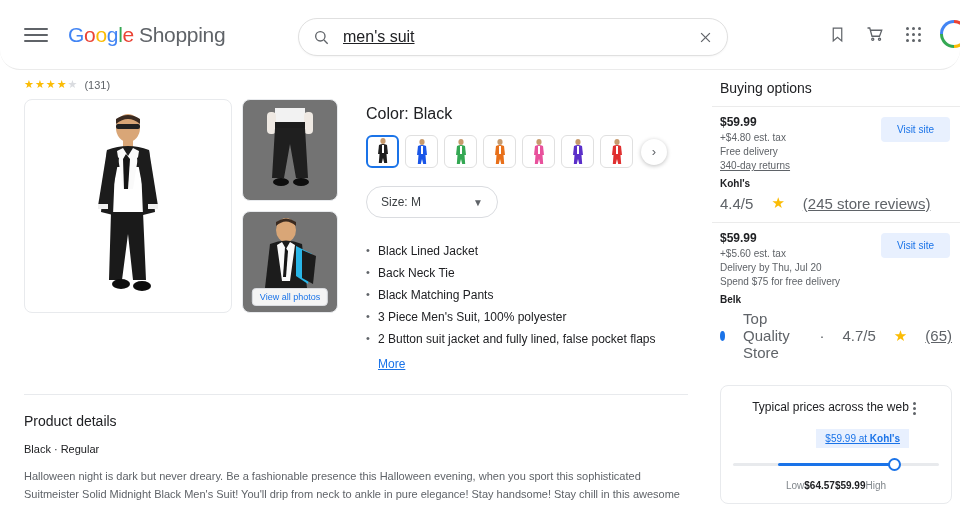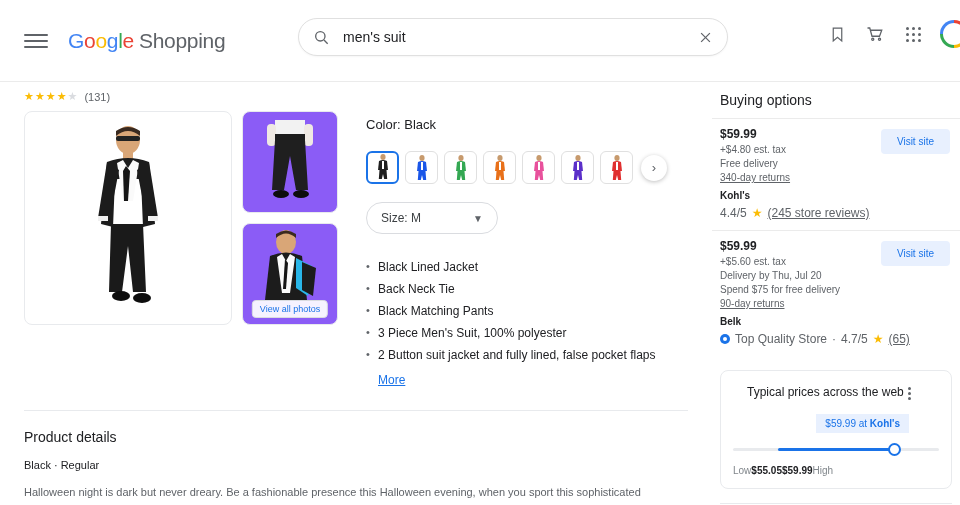--- a/index.html
+++ b/index.html
@@ -6,26 +6,27 @@
   html, body {
     width: 960px; height: 505px;
     font-family: "Liberation Sans", sans-serif;
     background: #ffffff;
     overflow: hidden;
     color: #202124;
   }
 
   
   .header {
-    height: 82px;
+    height: 70px;
     display: flex;
     align-items: center;
     padding: 0 16px;
     border-bottom: 1px solid #ebebeb;
     position: relative;
+    border-radius: 20px;
   }
   .hamburger {
     width: 24px; height: 24px;
     display: flex; flex-direction: column; justify-content: center; gap: 4px;
     margin-left: 8px; margin-right: 20px;
     cursor: pointer;
   }
   .hamburger span { display:block; height: 2px; background: #5f6368; border-radius: 1px; }
 
   .brand { font-size: 21px; letter-spacing: -0.3px; white-space: nowrap; }
@@ -39,21 +40,21 @@
     border: 1px solid #e0e0e0; border-radius: 22px;
     display: flex; align-items: center;
     padding: 0 14px;
     background: #fff;
     box-shadow: 0 1px 2px rgba(0,0,0,0.04);
   }
   .searchbar .s-icon { margin-right: 14px; display:flex; }
   .searchbar input {
     flex: 1; border: none; outline: none;
     font-family: "Liberation Sans", sans-serif;
-    font-size: 14px; color: #202124; background: transparent;
+    font-size: 16px; color: #202124; background: transparent; text-decoration: underline;
   }
   .searchbar .clear { cursor: pointer; display:flex; padding-left:8px; }
 
   .header-icons {
     position: absolute; right: 8px; top: 20px;
     display: flex; align-items: center; gap: 16px;
   }
   .hicon { width: 22px; height: 22px; display:flex; align-items:center; justify-content:center; cursor:pointer; }
   .apps-grid { display:grid; grid-template-columns: repeat(3, 3px); grid-template-rows: repeat(3, 3px); gap: 3px; }
   .apps-grid i { background:#5f6368; border-radius:50%; width:3px; height:3px; display:block; }
@@ -83,34 +84,34 @@
     width: 208px; height: 214px;
     border: 1px solid #e8eaed; border-radius: 8px;
     display:flex; align-items:center; justify-content:center;
     background:#fff; cursor:pointer;
   }
   .thumbs { display:flex; flex-direction: column; gap: 10px; }
   .thumb {
     width: 96px; height: 102px;
     border: 1px solid #e8eaed; border-radius: 8px;
     display:flex; align-items:center; justify-content:center;
-    position: relative; background:#8b5cf6; cursor:pointer;
+    position: relative; background:#737373; cursor:pointer;
     overflow: hidden;
   }
   .view-all {
     position: absolute; bottom: 6px; left: 50%; transform: translateX(-50%);
     background: rgba(255,255,255,0.92);
     border: 1px solid #dadce0; border-radius: 4px;
     font-size: 9px; color: #1a73e8; padding: 3px 7px; white-space: nowrap;
     cursor: pointer;
   }
 
   
   .options { margin-left: 18px; padding-top: 6px; flex: 1; }
-  .color-label { font-size: 13px; color: #202124; margin-bottom: 19px; }
+  .color-label { font-size: 16px; color: #202124; margin-bottom: 12px; }
   .swatches { display: flex; align-items: center; gap: 6px; position: relative; }
   .swatch {
     width: 33px; height: 33px; border-radius: 6px;
     border: 1px solid #e0e0e0; background:#fff;
     display:flex; align-items:flex-end; justify-content:center;
     cursor: pointer; padding-bottom: 2px;
   }
   .swatch.selected { border: 2px solid #1a73e8; }
   .next-arrow {
     width: 26px; height: 26px; border-radius: 50%;
@@ -148,60 +149,60 @@
   .offer {
     padding: 8px 8px 10px 8px;
     border-top: 1px solid #ebebeb;
     position: relative;
   }
   .offer:first-of-type { border-top: 1px solid #ebebeb; }
   .price { font-size: 12px; font-weight: bold; color: #202124; }
   .offer-line { font-size: 10px; color: #5f6368; margin-top: 3px; }
   .offer-line.ul { text-decoration: underline; }
   .merchant { font-size: 10px; font-weight: bold; color: #202124; margin-top: 7px; }
-  .merchant-rating { font-size: 12px; color: #5f6368; margin-top: 5px; display:flex; align-items:center; gap:5px; }
+  .merchant-rating { font-size: 15px; color: #5f6368; margin-top: 5px; display:flex; align-items:center; gap:18px; }
   .merchant-rating .lnk { text-decoration: underline; }
   .tqs-badge { width: 10px; height: 10px; border-radius: 50%; background:#1a73e8; display:inline-block; position:relative; }
   .tqs-badge::after { content:""; position:absolute; inset:3px; background:#fff; border-radius:50%; }
   .visit-btn {
     position:absolute; right: 10px; top: 10px;
     background: #e8f0fe; color: #1a73e8;
     font-size: 10px; padding: 7px 16px; border-radius: 4px;
     border: none; cursor: pointer; font-family:"Liberation Sans", sans-serif;
   }
 
   .price-card {
     margin: 14px 8px 0 8px;
     border: 1px solid #e8eaed; border-radius: 8px;
     padding: 14px 12px 12px 12px;
     position: relative;
   }
-  .pc-head { display:flex; align-items:flex-start; justify-content:flex-start;margin-left:14px; }
+  .pc-head { display:flex; align-items:flex-start; justify-content:center; }
   .pc-title { font-size: 12px; color: #202124; }
   .kebab { display:flex; flex-direction:column; gap:2px; cursor:pointer; padding: 2px 4px; }
   .kebab i { width:3px; height:3px; background:#5f6368; border-radius:50%; display:block; }
 
   .tooltip {
     margin: 12px 0 0 auto;
     width: fit-content;
     background:#e8f0fe; color:#1a73e8;
     font-size: 10px; padding: 4px 9px; border-radius: 0;
-    position: relative; margin-right: 30px;
+    position: relative; margin-right: 30px; text-decoration: underline;
   }
   .tooltip b { color:#1a73e8; }
 
   .slider { margin-top: 10px; position: relative; height: 14px; }
   .track { position:absolute; top: 5px; left:0; right:0; height: 3px; background:#e8eaed; border-radius:2px; }
   .track-fill { position:absolute; top: 5px; left: 22%; width: 55%; height: 3px; background:#1a73e8; border-radius:2px; }
   .handle {
     position:absolute; top: 0; left: 75%;
     width: 13px; height: 13px; border-radius:50%;
     background:#fff; border: 2px solid #1a73e8; cursor: pointer;
   }
-  .slider-labels { display:flex; justify-content: flex-start; margin-top: 8px; font-size: 10px; }
+  .slider-labels { display:flex; justify-content: center; margin-top: 8px; font-size: 10px; }
   .sl-edge { color:#80868b; }
   .sl-val { color:#202124; font-weight: bold; }
 
   .track-price {
     margin: 14px 8px 0 8px;
     border-top: 1px solid #e8eaed;
     padding: 14px 4px 0 4px;
     display: flex; gap: 12px; position: relative;
   }
   .bell { font-size: 14px; color: #202124; }
@@ -434,21 +435,20 @@
         <span class="lnk">(245 store reviews)</span>
       </div>
       <button class="visit-btn">Visit site</button>
     </div>
 
     <div class="offer">
       <div class="price">$59.99</div>
       <div class="offer-line">+$5.60 est. tax</div>
       <div class="offer-line">Delivery by Thu, Jul 20</div>
       <div class="offer-line">Spend $75 for free delivery</div>
-      <div class="offer-line ul">90-day returns</div>
       <div class="merchant">Belk</div>
       <div class="merchant-rating">
         <span class="tqs-badge"></span>
         <span>Top Quality Store</span>
         <span>·</span>
         <span>4.7/5</span>
         <span style="color:#FBBC05;">★</span>
         <span class="lnk">(65)</span>
       </div>
       <button class="visit-btn">Visit site</button>
@@ -469,21 +469,21 @@
       </div>
 
       <div class="slider">
         <div class="track"></div>
         <div class="track-fill"></div>
         <div class="handle"></div>
       </div>
 
       <div class="slider-labels">
         <span class="sl-edge">Low</span>
-        <span class="sl-val">$55.05</span>
+        <span class="sl-val">$64.57</span>
         <span class="sl-val">$59.99</span>
         <span class="sl-edge">High</span>
       </div>
     </div>
 
     <div class="track-price">
       <span class="bell">
         <svg width="16" height="16" viewBox="0 0 24 24" fill="none" stroke="#202124" stroke-width="1.8">
           <path d="M7 17h10a2 2 0 0 1-2-7V8a4 4 0 0 0-8 0v2a2 2 0 0 1-2 7z"></path>
           <line x1="10" y1="20" x2="14" y2="20"></line>

